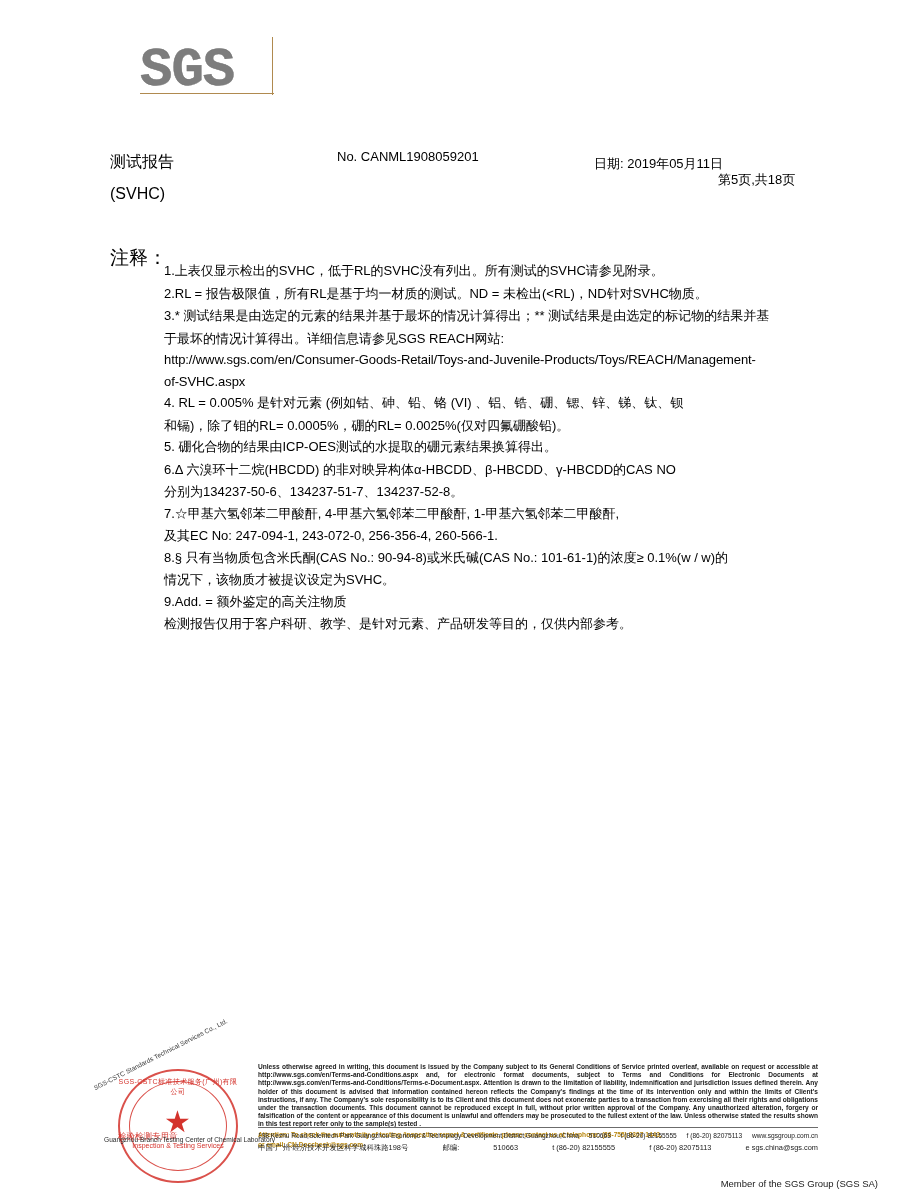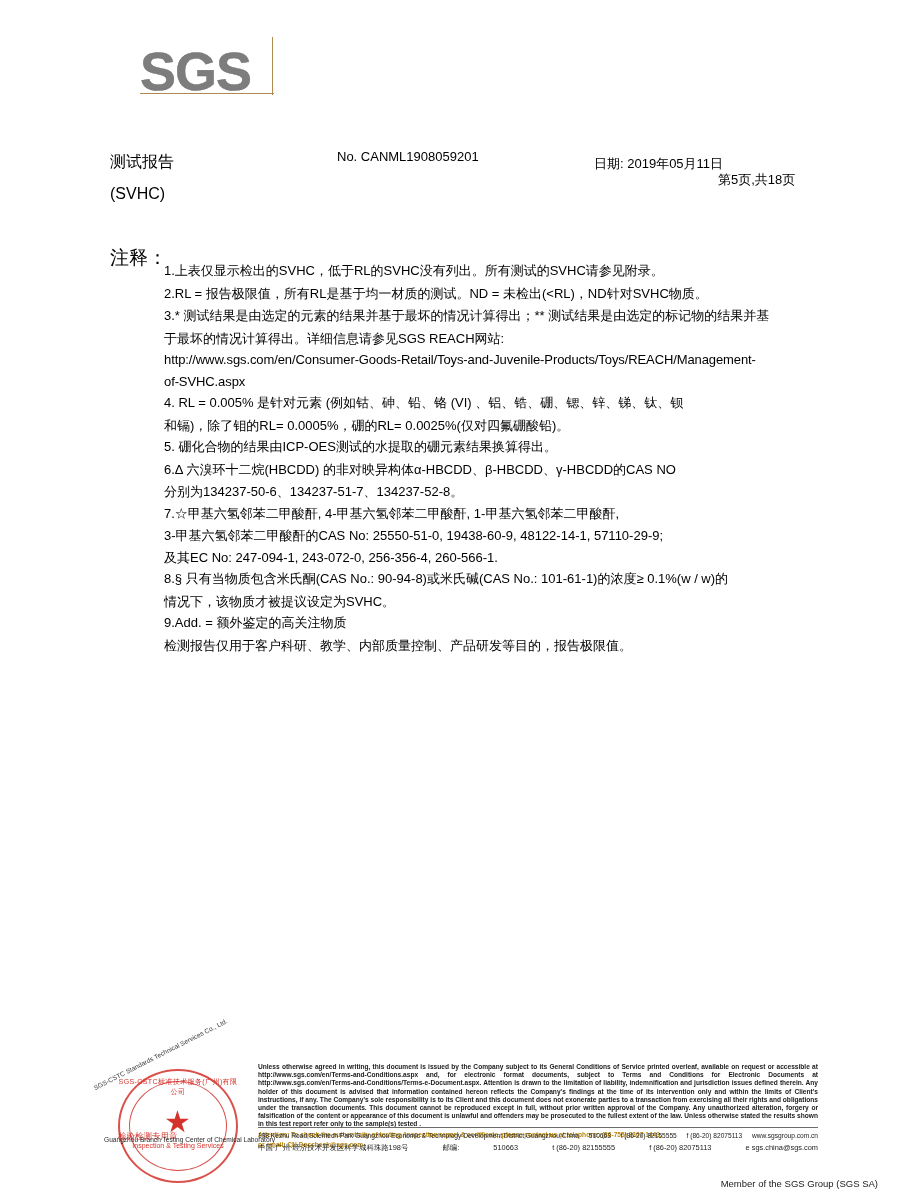--- a/index.html
+++ b/index.html
@@ -23,21 +23,21 @@
 
   
   .logo-block {
     position: absolute;
     left: 140px;
     top: 40px;
     width: 140px;
     height: 70px;
   }
   .logo-text {
-    font-family: Liberation Sans, sans-serif;
+    font-family: Liberation Mono, monospace;
     font-weight: bold;
     font-size: 54px;
     letter-spacing: -1px;
     color: #7d7d7d;
     line-height: 62px;
     -webkit-text-stroke: 0.4px #6f6f6f;
   }
   .logo-rule-left {
     position: absolute;
     left: 140px;
@@ -283,26 +283,25 @@
     <div class="note">3.* 测试结果是由选定的元素的结果并基于最坏的情况计算得出；** 测试结果是由选定的标记物的结果并基</div>
     <div class="note-line">于最坏的情况计算得出。详细信息请参见SGS REACH网站:</div>
     <div class="note-url">http://www.sgs.com/en/Consumer-Goods-Retail/Toys-and-Juvenile-Products/Toys/REACH/Management-</div>
     <div class="note-url">of-SVHC.aspx</div>
     <div class="note">4. RL = 0.005% 是针对元素 (例如钴、砷、铅、铬 (VI) 、铝、锆、硼、锶、锌、锑、钛、钡</div>
     <div class="note-line">和镉)，除了钼的RL= 0.0005%，硼的RL= 0.0025%(仅对四氟硼酸铅)。</div>
     <div class="note">5. 硼化合物的结果由ICP-OES测试的水提取的硼元素结果换算得出。</div>
     <div class="note">6.Δ 六溴环十二烷(HBCDD) 的非对映异构体α-HBCDD、β-HBCDD、γ-HBCDD的CAS NO</div>
     <div class="note-line">分别为134237-50-6、134237-51-7、134237-52-8。</div>
     <div class="note">7.☆甲基六氢邻苯二甲酸酐, 4-甲基六氢邻苯二甲酸酐, 1-甲基六氢邻苯二甲酸酐,</div>
-    <div class="note-line">3-甲基六氢邻苯二甲酸酐的CAS No: 25550-51-0, 19438-60-9, 48122-14-1, 57110-29-9;</div>
     <div class="note-line">及其EC No: 247-094-1, 243-072-0, 256-356-4, 260-566-1.</div>
     <div class="note">8.§ 只有当物质包含米氏酮(CAS No.: 90-94-8)或米氏碱(CAS No.: 101-61-1)的浓度≥ 0.1%(w / w)的</div>
     <div class="note-line">情况下，该物质才被提议设定为SVHC。</div>
     <div class="note">9.Add. = 额外鉴定的高关注物质</div>
-    <div class="note-line">检测报告仅用于客户科研、教学、内部质量控制、产品研发等目的，报告极限值。</div>
+    <div class="note-line">检测报告仅用于客户科研、教学、是针对元素、产品研发等目的，仅供内部参考。</div>
   </div>
 
   <div class="stamp">
     <div class="stamp-ellipse"></div>
     <div class="stamp-ellipse inner"></div>
     <div class="stamp-arc-top">SGS-CSTC标准技术服务(广州)有限公司</div>
     <div class="stamp-star">★</div>
     <div class="stamp-mid1">检验检测专用章</div>
     <div class="stamp-mid2">Inspection &amp; Testing Services</div>
   </div>

